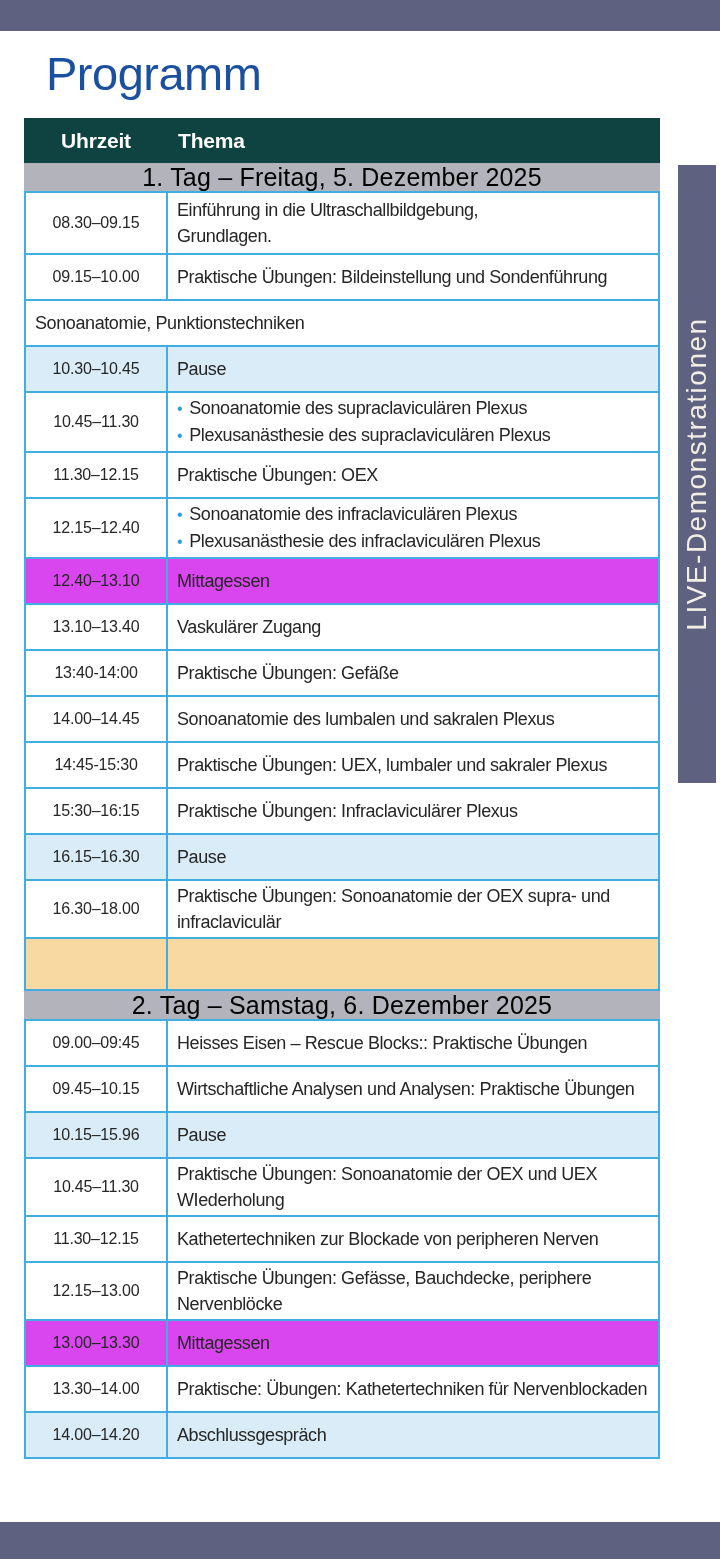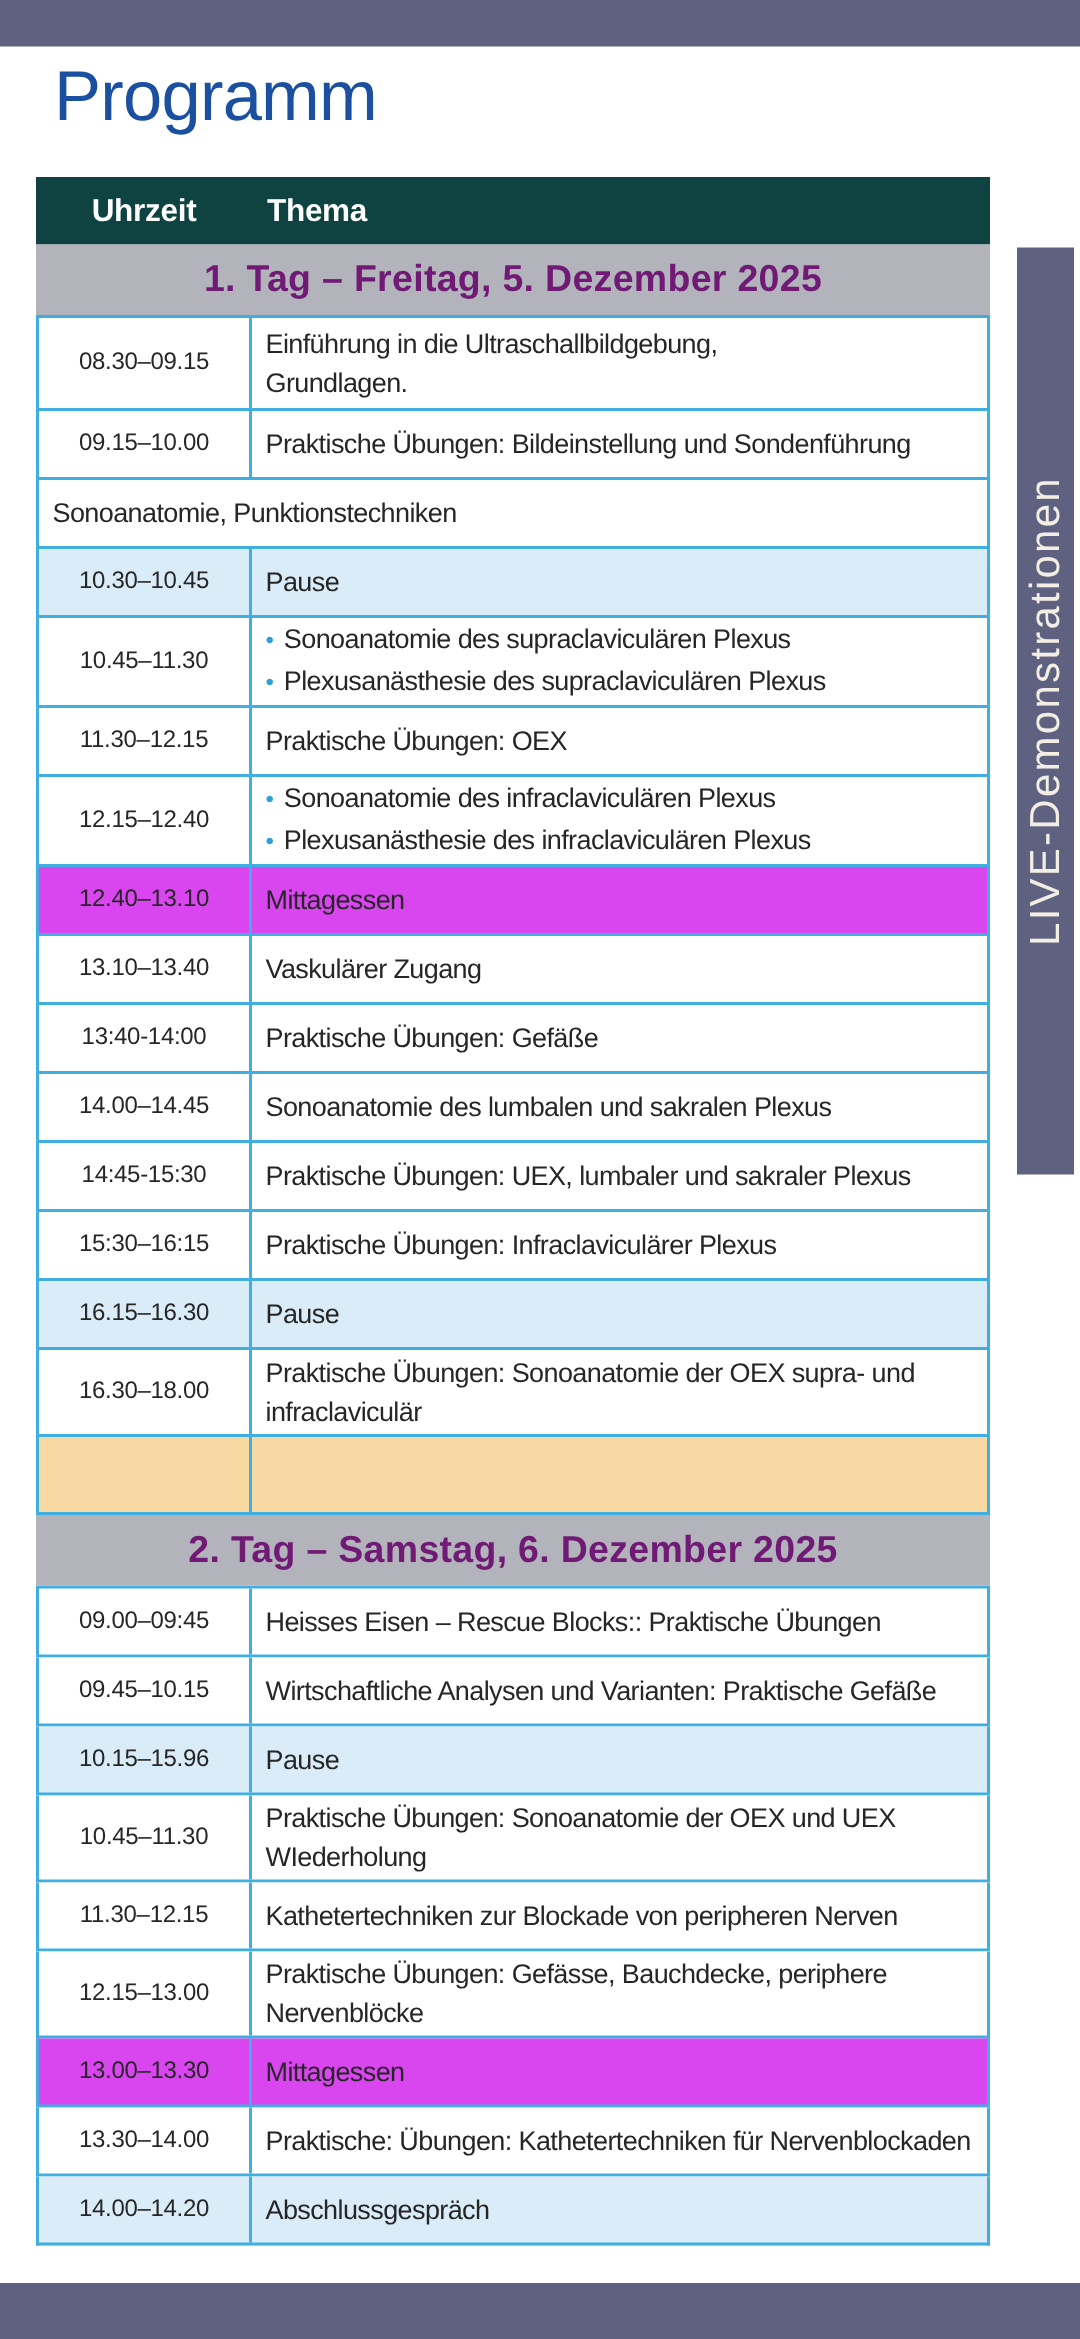--- a/index.html
+++ b/index.html
@@ -2,28 +2,28 @@
 <html><head>
 <meta charset="utf-8">
 <style>
   html,body{margin:0;padding:0}
   body{
     width:720px;height:1559px;background:#ffffff;
     font-family:"Liberation Sans",sans-serif;position:relative;overflow:hidden;
   }
   .topbar{position:absolute;left:0;top:0;width:720px;height:31px;background:#5f6180}
   .bottombar{position:absolute;left:0;top:1522px;width:720px;height:37px;background:#5f6180}
-  .title{position:absolute;left:34px;top:34px;margin:2px;font-size:47px;font-weight:400;
+  .title{position:absolute;left:34px;top:34px;margin:12px;font-size:47px;font-weight:400;
          color:#1b4fa0;letter-spacing:-0.5px}
   .table{position:absolute;left:24px;top:118px;width:636px}
   .thead{display:flex;align-items:center;background:#0e4341;height:45px}
   .th{color:#ffffff;font-weight:700;font-size:21px;letter-spacing:-0.2px}
   .th.time{width:144px;text-align:center}
   .th.topic{padding-left:10px}
-  .band{height:47px;background:#b3b3bb;color:#701a75;font-weight:700;font-size:25px;
+  .band{height:28px;background:#b3b3bb;color:#000000;font-weight:400;font-size:25px;
         display:flex;align-items:center;justify-content:center;letter-spacing:0.2px}
   .row{display:flex;background:#ffffff;
        border-left:2px solid #41aee2;border-right:2px solid #41aee2;border-bottom:2px solid #41aee2}
   .row.rt{border-top:2px solid #41aee2}
   .row.pause{background:#d9ecf8}
   .row.lunch{background:#d946ef}
   .row.empty{background:#f8d9a2}
   .rh44{height:44px}.rh50{height:50px}.rh56{height:56px}.rh58{height:58px}.rh60{height:60px}
   .cell{box-sizing:border-box}
   .cell.time{width:142px;flex:none;border-right:2px solid #41aee2;
@@ -172,21 +172,21 @@
   <div class="row rt rh44">
     <div class="cell time">09.00–09:45</div>
     <div class="cell thema">
       <div class="ln">Heisses Eisen  – Rescue Blocks:: Praktische Übungen</div>
     </div>
   </div>
 
   <div class="row rh44">
     <div class="cell time">09.45–10.15</div>
     <div class="cell thema">
-      <div class="ln">Wirtschaftliche Analysen und Varianten: Praktische Gefäße</div>
+      <div class="ln">Wirtschaftliche Analysen und Analysen: Praktische Übungen</div>
     </div>
   </div>
 
   <div class="row pause rh44">
     <div class="cell time">10.15–15.96</div>
     <div class="cell thema">
       <div class="ln">Pause</div>
     </div>
   </div>
 

